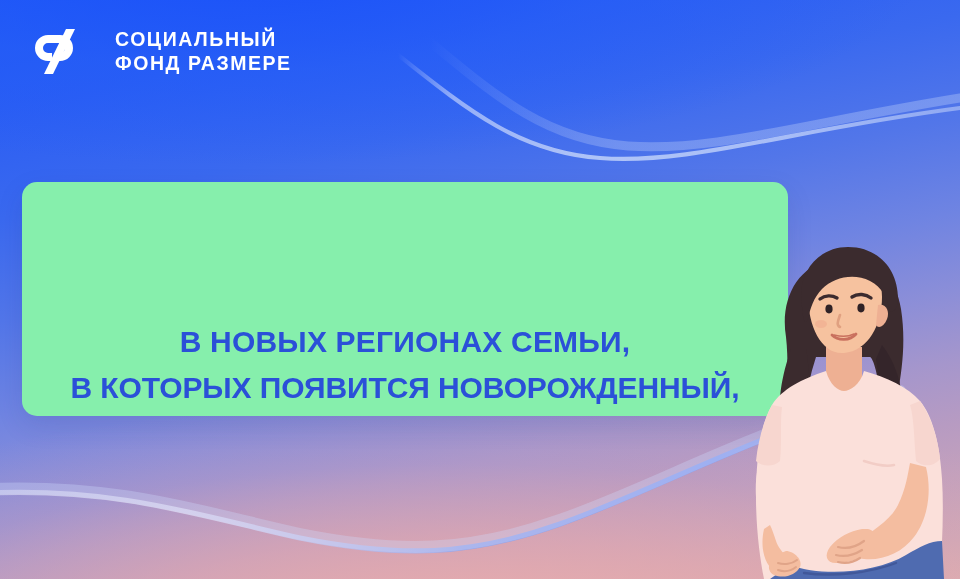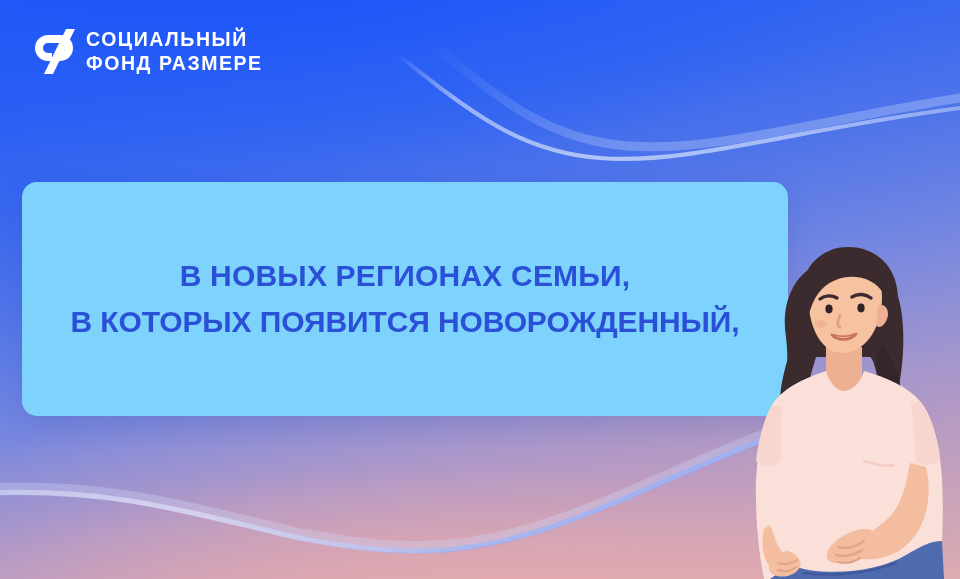--- a/index.html
+++ b/index.html
@@ -61,21 +61,21 @@
     pointer-events: none;
   }
 
   
   .logo {
     position: absolute;
     left: 30px;
     top: 26px;
     display: flex;
     align-items: center;
-    gap: 0;
+    gap: 29px;
   }
   .logo-mark {
     width: 56px;
     height: 50px;
     flex: 0 0 auto;
   }
   .logo-text {
     display: flex;
     flex-direction: column;
     justify-content: center;
@@ -90,27 +90,27 @@
     white-space: nowrap;
   }
 
   
   .card {
     position: absolute;
     left: 22px;
     top: 182px;
     width: 766px;
     height: 234px;
-    background: #7dd3fc;
+    background: #86efac;
     border-radius: 15px;
     box-shadow: 0 10px 26px rgba(40,50,120,0.13);
     display: flex;
     flex-direction: column;
     align-items: center;
-    justify-content: center;
+    justify-content: flex-end;
     gap: 6px;
     box-sizing: border-box;
     padding: 8px 14px;
   }
   .headline-line {
     color: #2b50d8;
     font-size: 30px;
     font-weight: 700;
     letter-spacing: 0.2px;
     line-height: 1.34;

